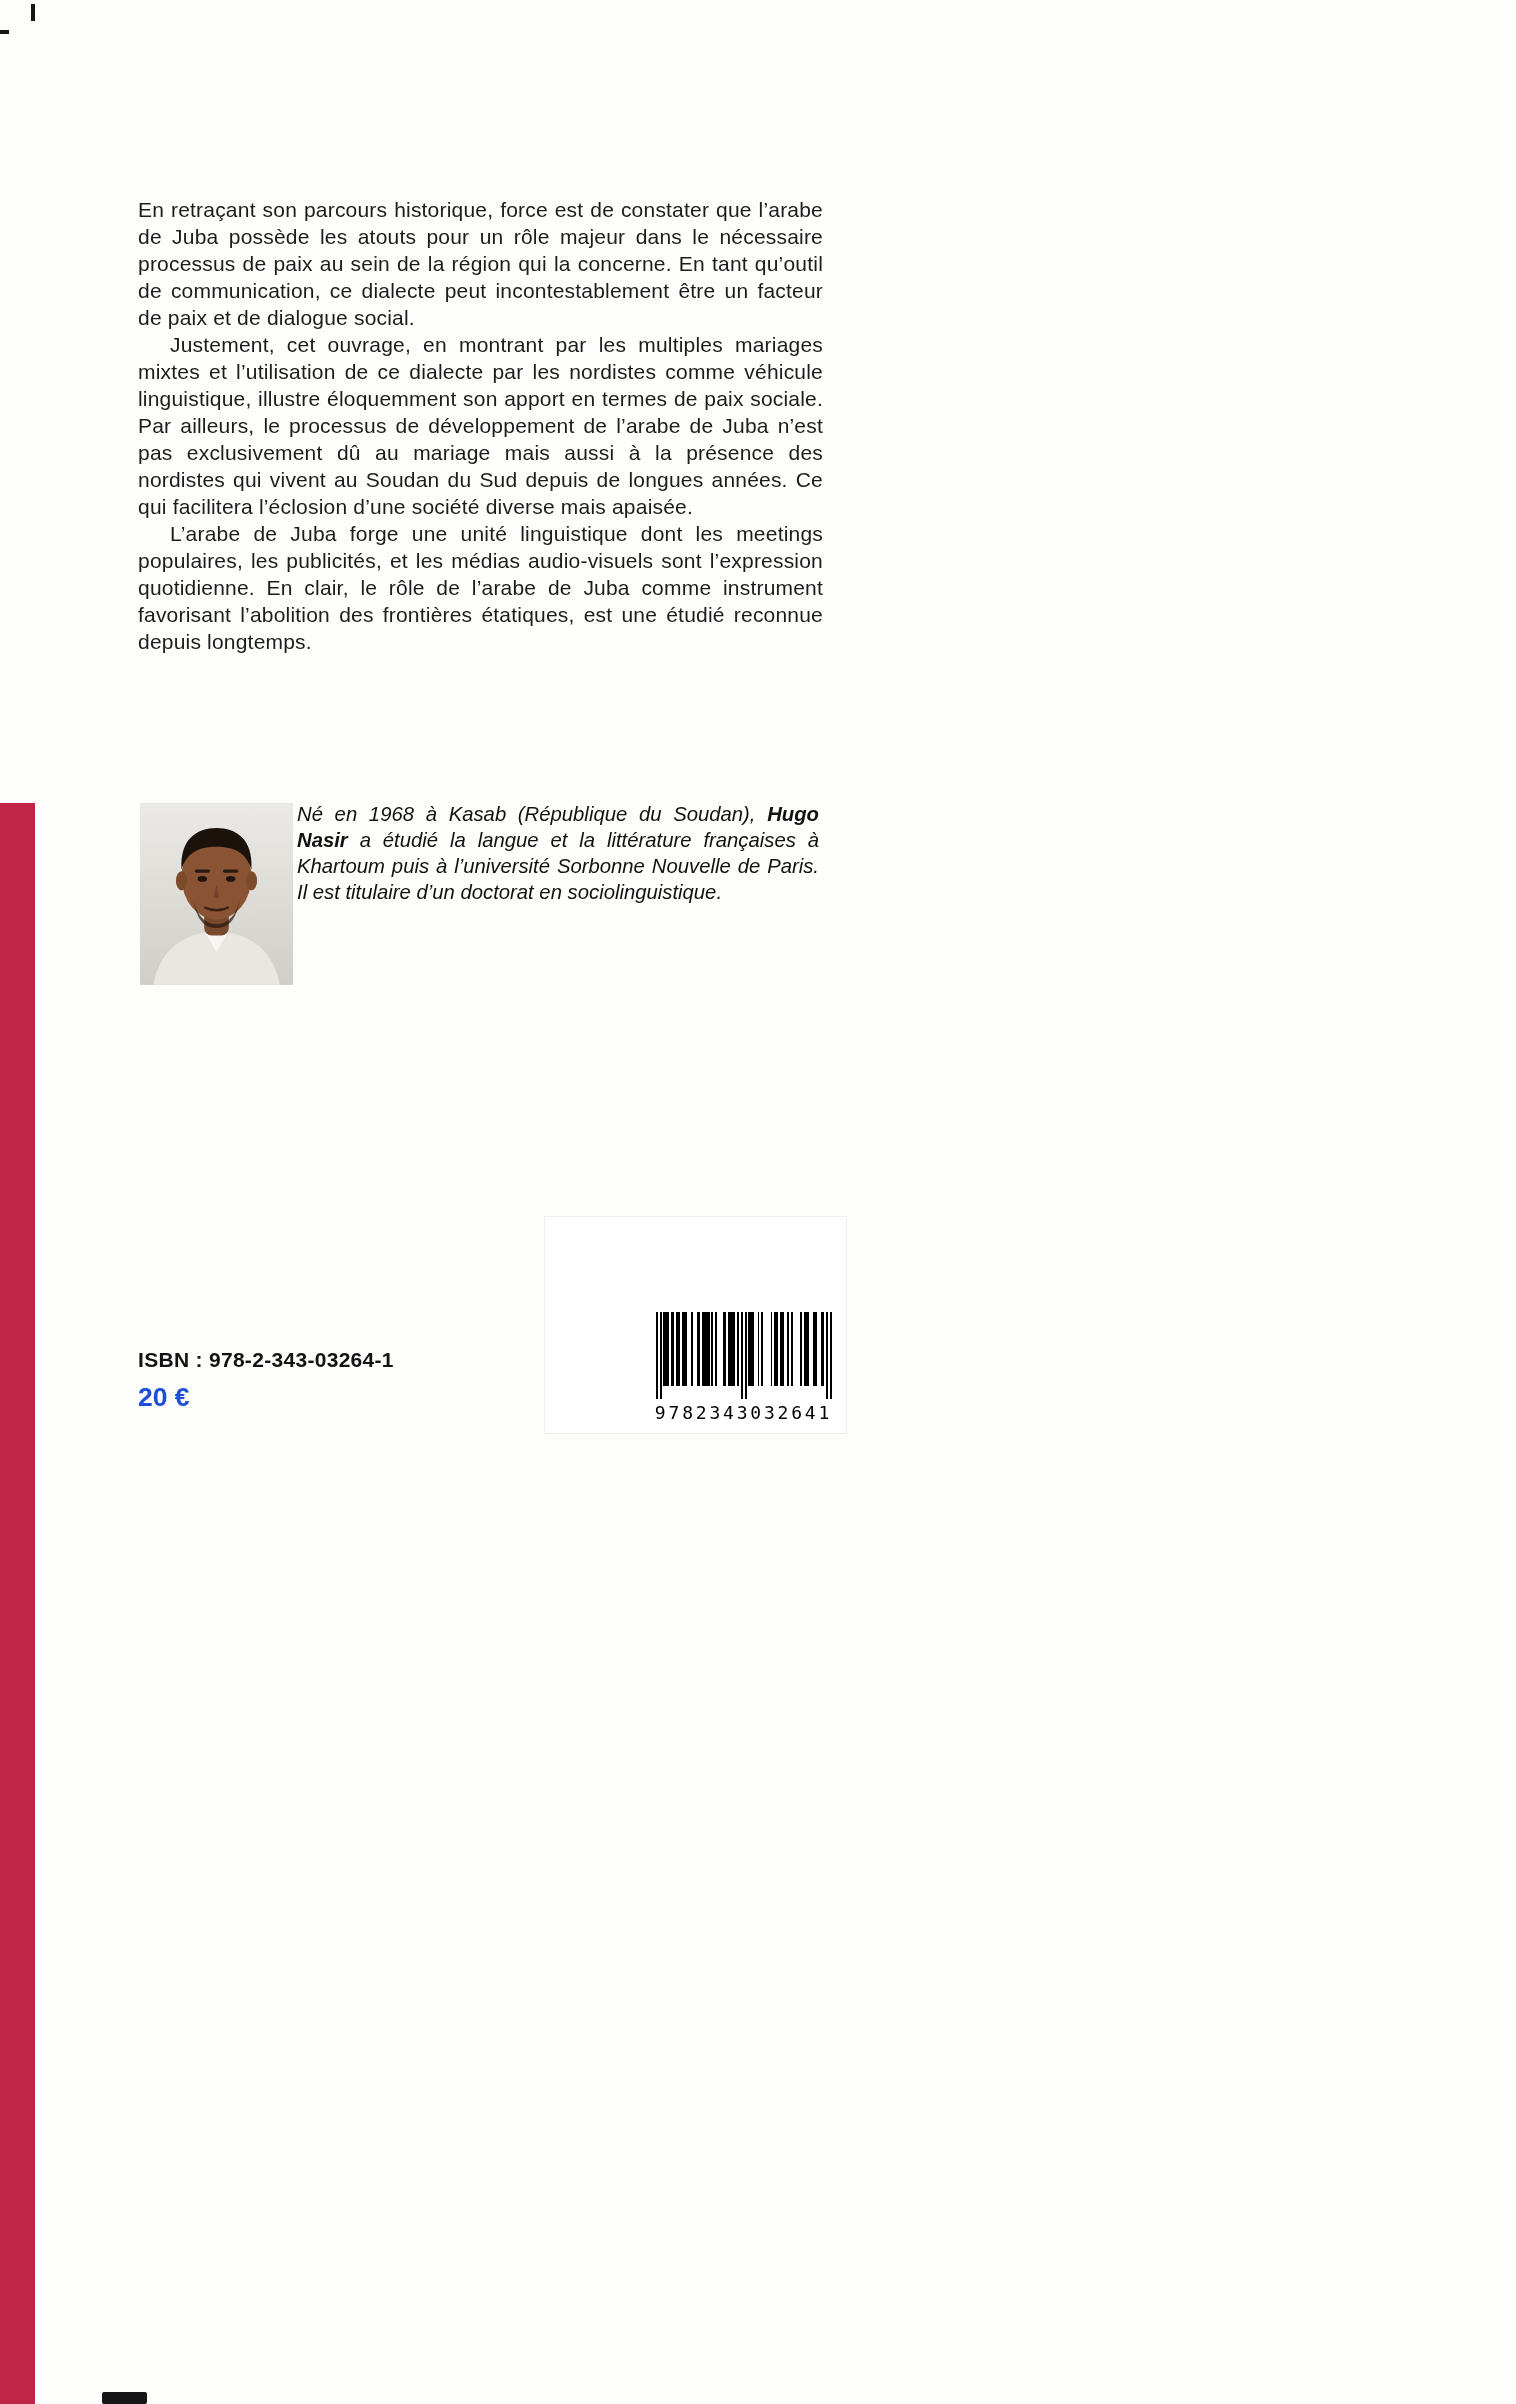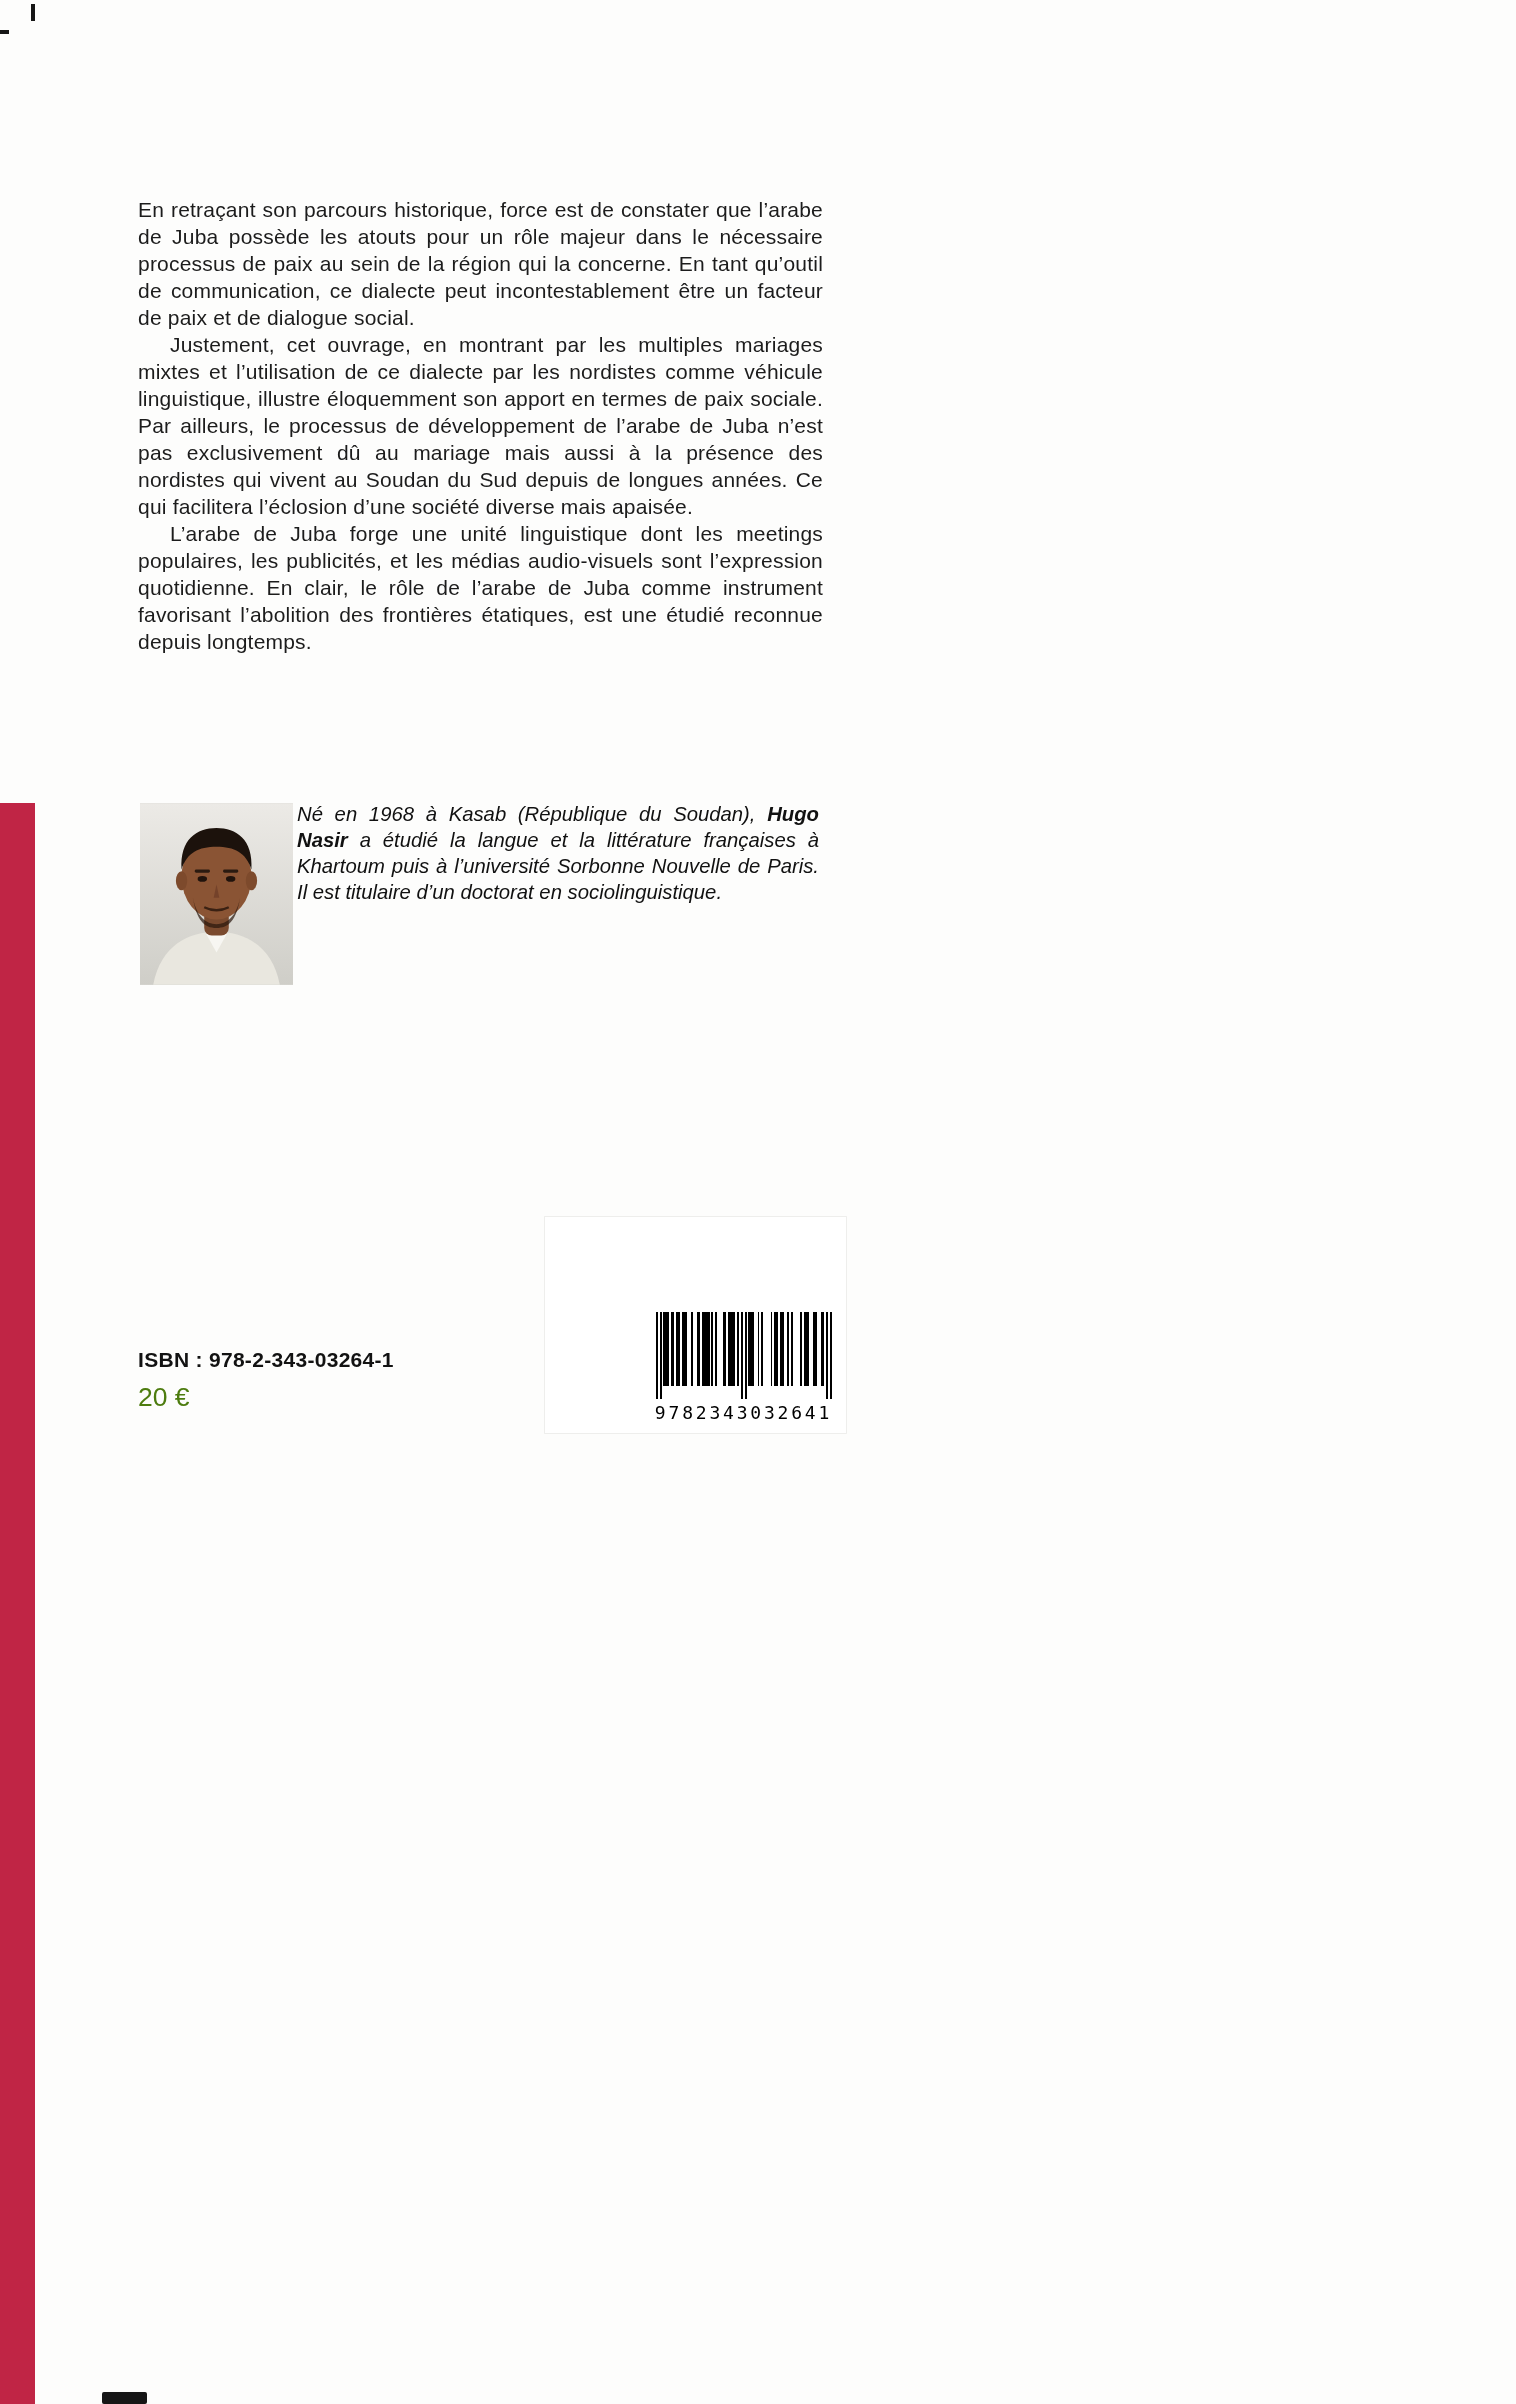--- a/index.html
+++ b/index.html
@@ -50,21 +50,21 @@
   }
   #author-bio .bold-name{font-weight:bold;}
 
   
   #isbn{
     position:absolute;left:138px;top:1348px;
     font-size:21px;font-weight:bold;letter-spacing:0.3px;color:#121212;
   }
   #price{
     position:absolute;left:138px;top:1382px;
-    font-size:26.5px;font-weight:normal;color:#4d7c0f;
+    font-size:26.5px;font-weight:bold;color:#1d4ed8;
   }
 
   #barcode-panel{
     position:absolute;left:545px;top:1217px;width:301px;height:216px;
     background:#ffffff;
     box-shadow:0 0 0 0.9px #ededea;
   }
   #barcode-bars{
     position:absolute;left:111px;top:95px;width:176px;height:87px;
     display:flex;align-items:flex-start;

